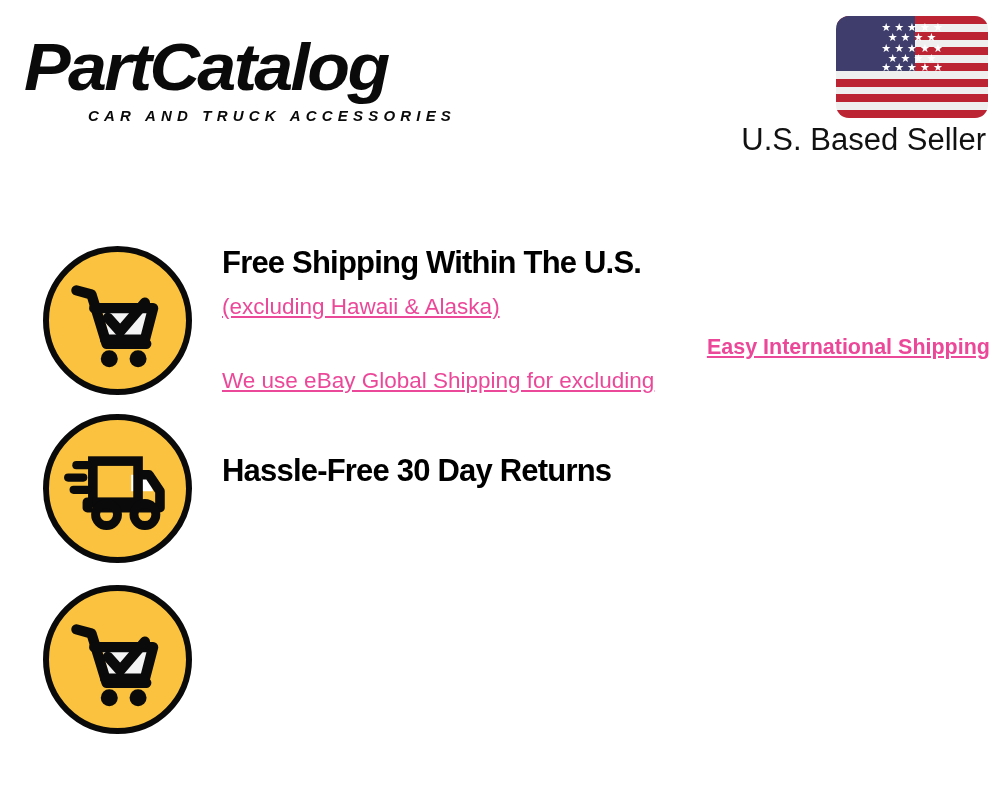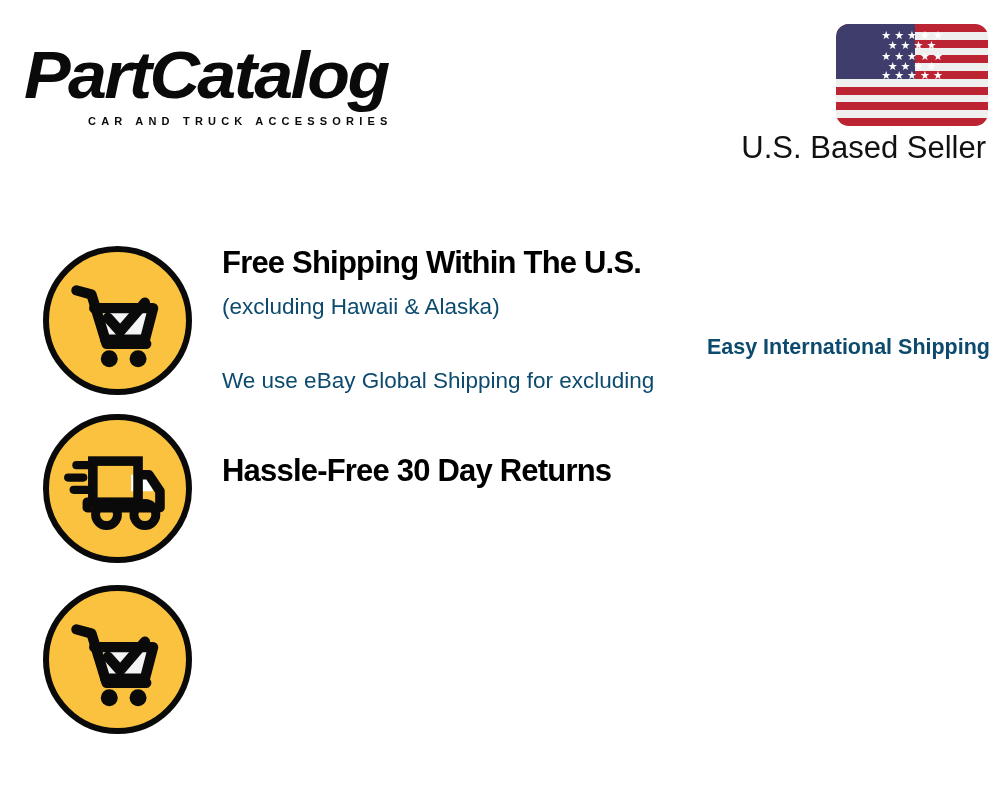--- a/index.html
+++ b/index.html
@@ -13,21 +13,21 @@
     position: relative;
     overflow: hidden;
     font-family: "Liberation Sans", sans-serif;
     color: #0d0d0d;
     -webkit-font-smoothing: antialiased;
   }
 
   
   #header {
     position: absolute;
-    left: 0; top: 16px;
+    left: 0; top: 8px;
     width: 1000px;
     height: 170px;
   }
 
   #brand-logo {
     position: absolute;
     left: 24px;
     top: 22px;
     width: 470px;
     height: 95px;
@@ -45,22 +45,23 @@
     color: #0a0a0a;
     transform: scaleX(1.06);
     transform-origin: left top;
     white-space: nowrap;
   }
   #brand-tagline {
     position: absolute;
     left: 64px;
     top: 77px;
     font-family: "Liberation Sans", sans-serif;
-    font-weight: bold;
-    font-size: 11px;
+    font-style: italic;
+    font-weight: bold;
+    font-size: 15px;
     letter-spacing: 5.2px;
     color: #0a0a0a;
     white-space: nowrap;
   }
 
   
   #seller-badge {
     position: absolute;
     right: 12px;
     top: 8px;
@@ -152,22 +153,23 @@
     font-weight: bold;
     letter-spacing: -0.8px;
     line-height: 52px;
     color: #000000;
     white-space: nowrap;
   }
   .benefit-sub {
     font-size: 22.5px;
     font-weight: 400;
     line-height: 31px;
-    color: #0c4a6e;
-    white-space: nowrap;
+    color: #ec4899;
+    white-space: nowrap;
+    text-decoration: underline;
   }
   .benefit-sub.strong {
     font-weight: bold;
     font-size: 21.5px;
     text-align: right;
   }
 
   
   #row-shipping .benefit-text { top: 3px; }
   #row-returns  .benefit-text { top: 41px; }

